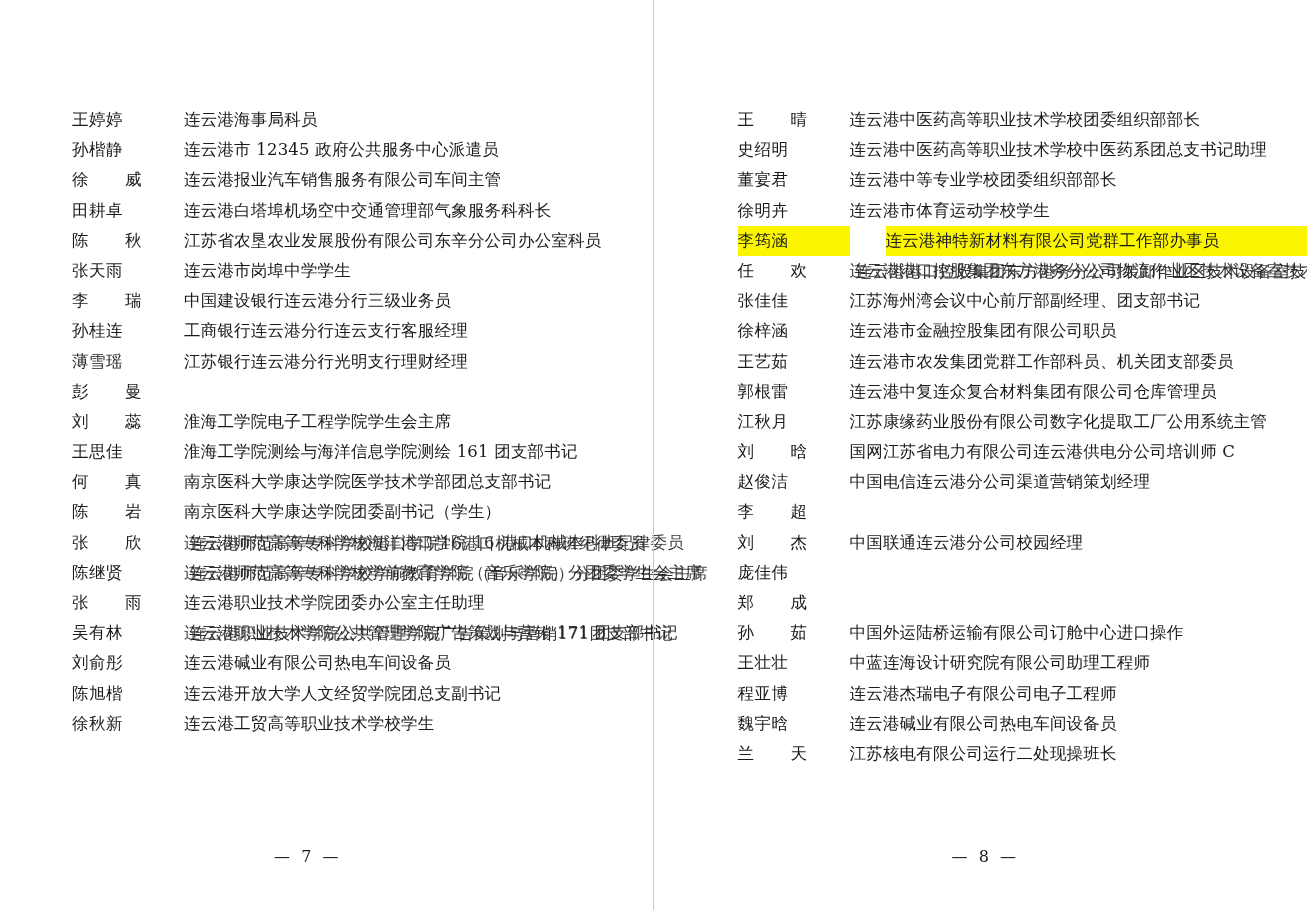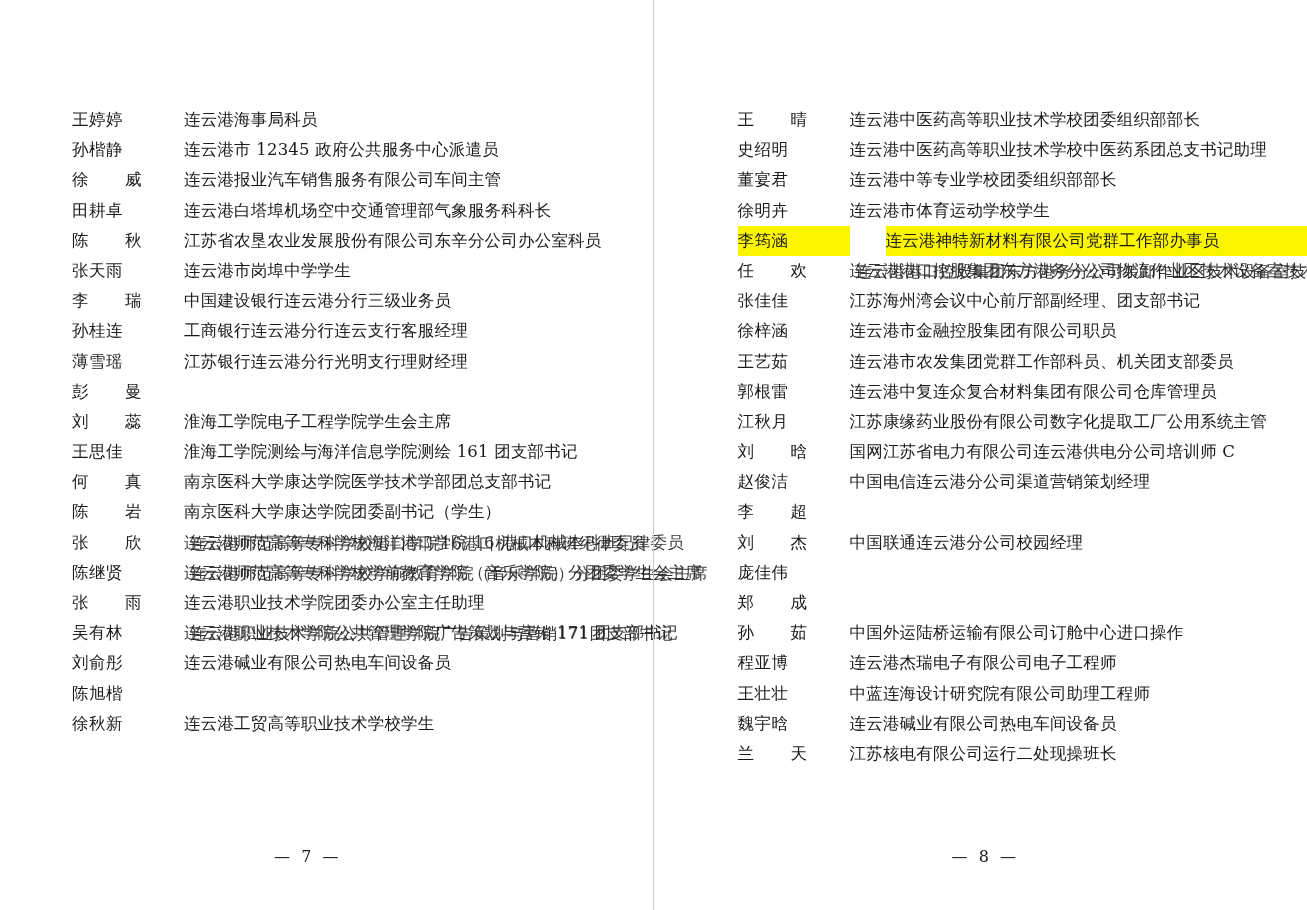--- a/index.html
+++ b/index.html
@@ -208,20 +208,21 @@
         <div class="entry overlap">
           <span class="name">吴有林</span>
           <div class="desc"><span class="ghost">连云港职业技术学院公共管理学院广告策划与营销 171 团支部书记</span><span class="ghost shift">连云港职业技术学院公共管理学院广告策划与营销171团支部书记</span><span style="visibility: hidden;">连云港职业技术学院公共管理学院广告策划与营销 171 团支部书记</span></div>
         </div>
         <div class="entry">
           <span class="name">刘俞彤</span>
           <div class="desc">连云港碱业有限公司热电车间设备员</div>
         </div>
         <div class="entry">
           <span class="name">陈旭楷</span>
+          <div class="desc">连云港开放大学人文经贸学院团总支副书记</div>
         </div>
         <div class="entry">
           <span class="name">徐秋新</span>
           <div class="desc">连云港工贸高等职业技术学校学生</div>
         </div>
       </div>
     <div class="folio">— 7 —</div>
   </div>
 
   <div class="gutter"></div>
@@ -312,26 +313,26 @@
           </span>
         </div>
         <div class="entry">
           <span class="name n2">
             <span>孙</span>
             <span>茹</span>
           </span>
           <div class="desc">中国外运陆桥运输有限公司订舱中心进口操作</div>
         </div>
         <div class="entry">
+          <span class="name">王壮壮</span>
+          <div class="desc">中蓝连海设计研究院有限公司助理工程师</div>
+        </div>
+        <div class="entry">
           <span class="name">程亚博</span>
           <div class="desc">连云港杰瑞电子有限公司电子工程师</div>
-        </div>
-        <div class="entry">
-          <span class="name">王壮壮</span>
-          <div class="desc">中蓝连海设计研究院有限公司助理工程师</div>
         </div>
         <div class="entry">
           <span class="name">魏宇晗</span>
           <div class="desc">连云港碱业有限公司热电车间设备员</div>
         </div>
         <div class="entry">
           <span class="name n2">
             <span>兰</span>
             <span>天</span>
           </span>

